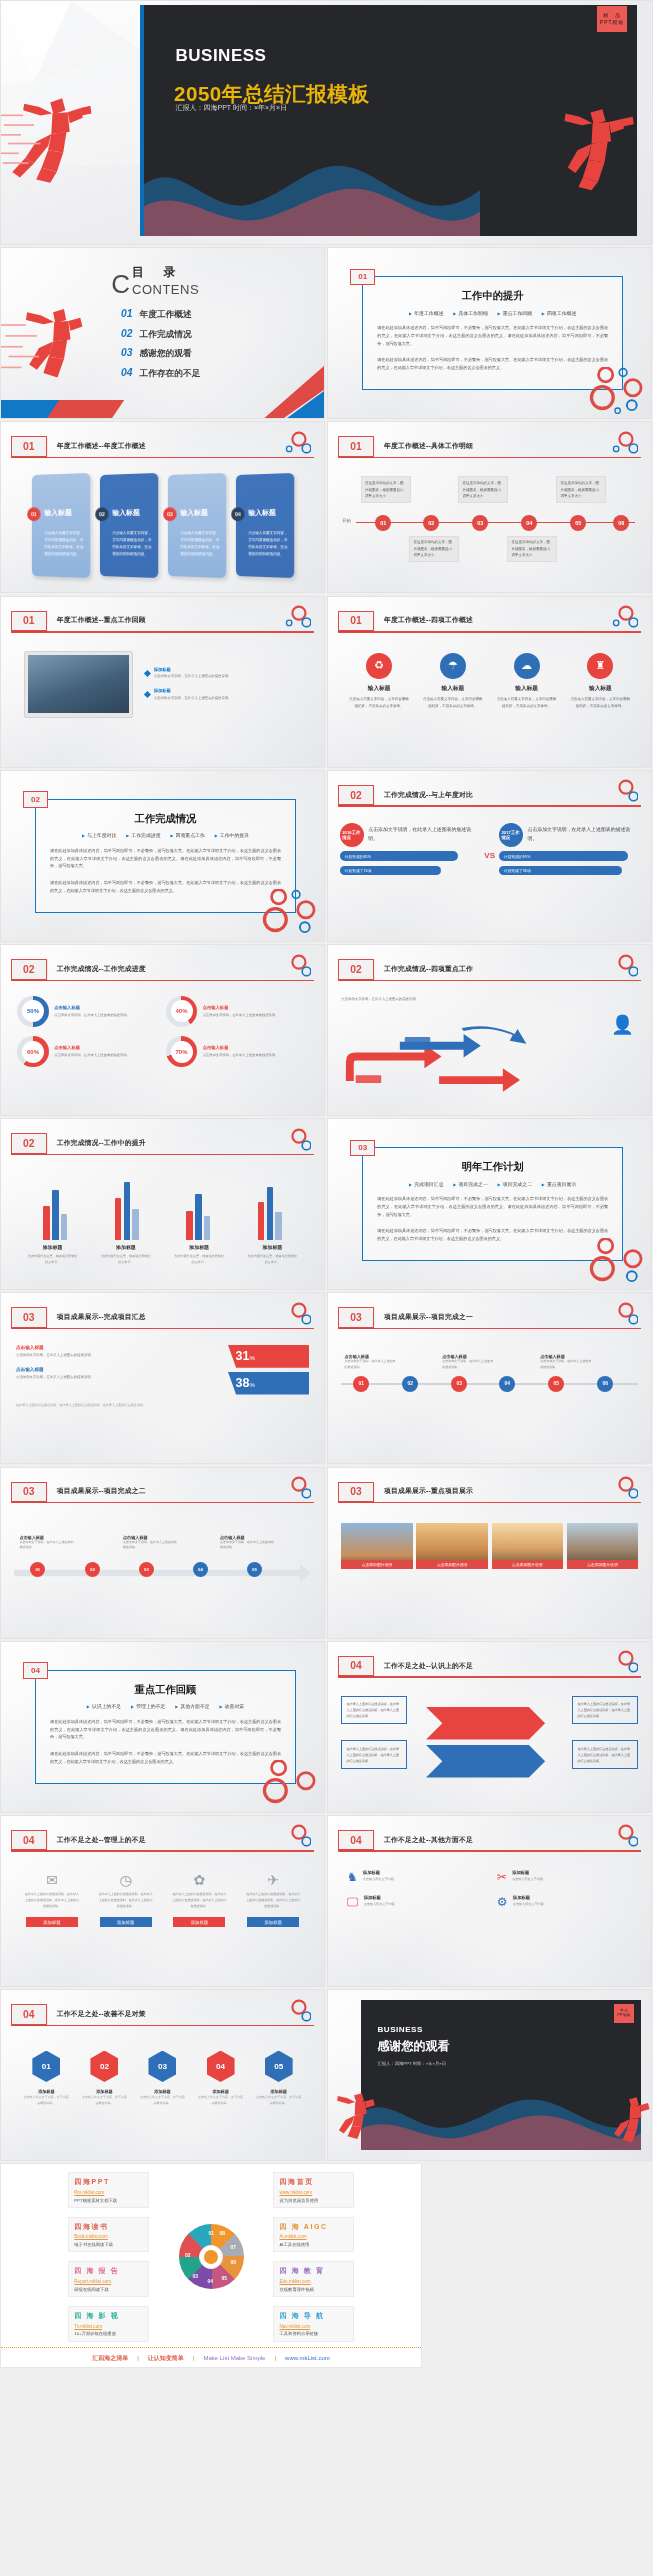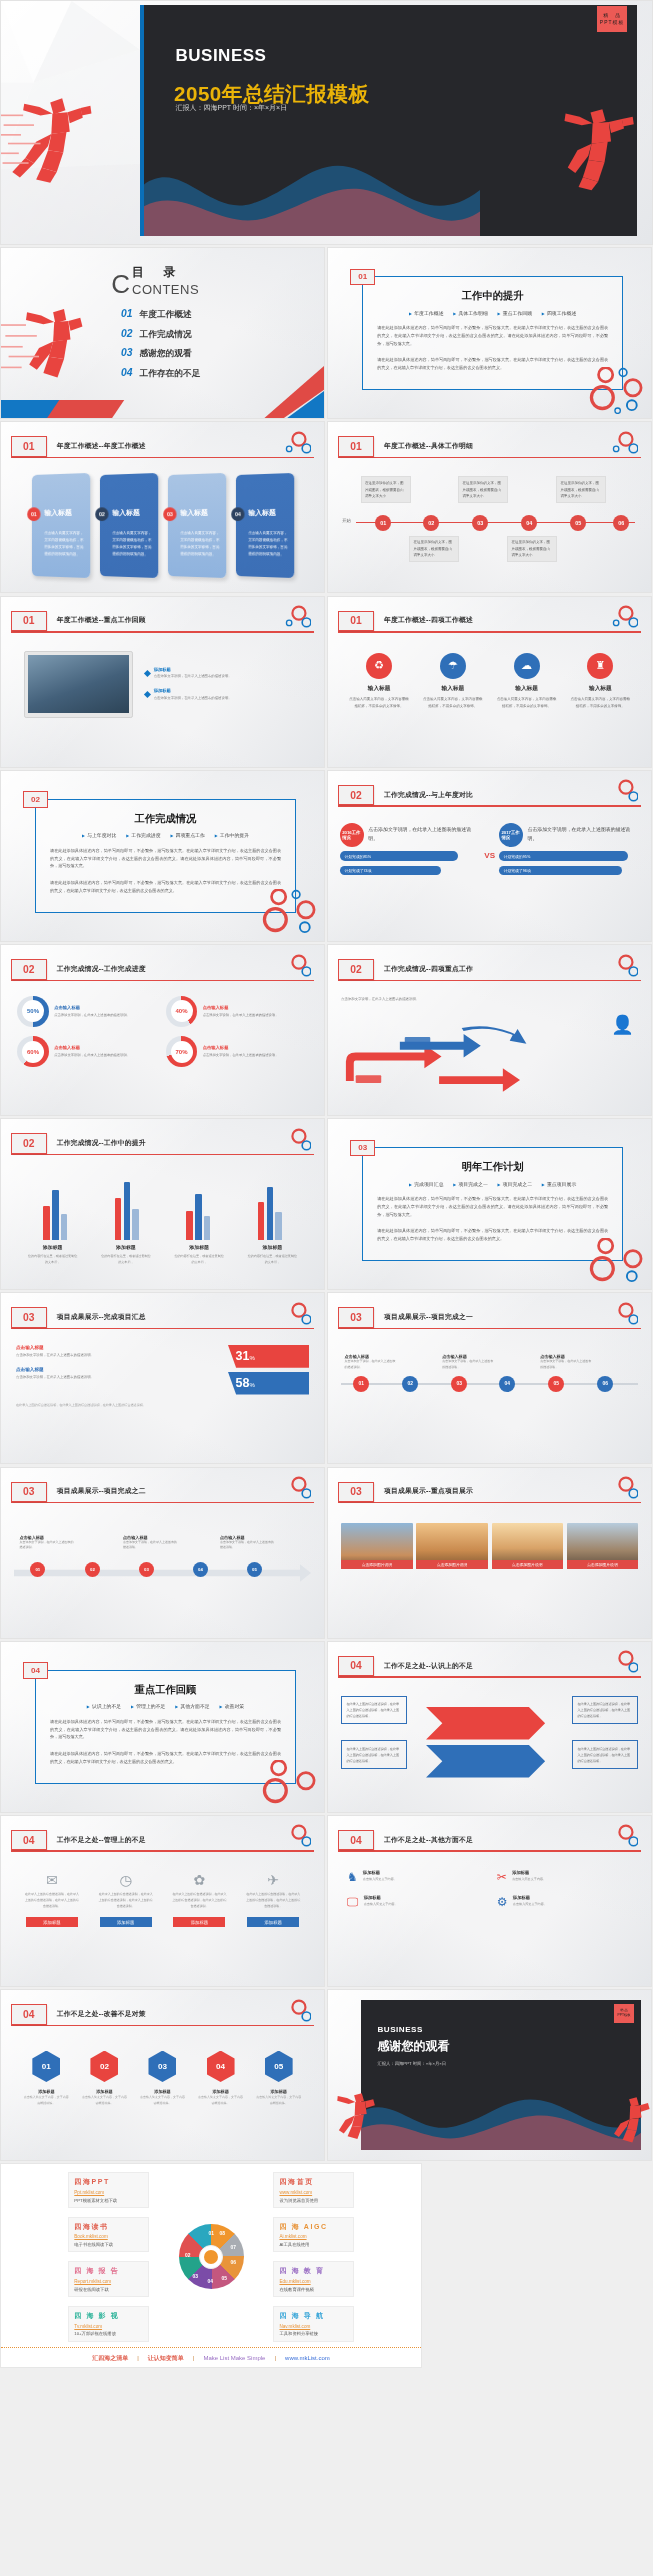--- a/index.html
+++ b/index.html
@@ -710,21 +710,21 @@
           <div>
               <div style="font-size:4.6px;font-weight:bold;color:#2f6fb8">点击输入标题</div>
               <div style="font-size:3.4px;color:#777;line-height:2;margin-top:2.2px">点击添加文字说明，在此录入上述图表的描述说明。</div>
             </div>
         </div>
         <div style="width:81px">
           <div style="background:#e8443f;color:#fff;padding:4.3px 7.6px;margin-bottom:4.3px;clip-path:polygon(0 0,100% 0,100% 100%,10% 100%)">
             <span style="font-size:12.5px;font-weight:bold">31</span><span style="font-size:6px">%</span>
           </div>
           <div style="background:#2f6fb8;color:#fff;padding:4.3px 7.6px;clip-path:polygon(0 0,100% 0,100% 100%,10% 100%)">
-            <span style="font-size:12.5px;font-weight:bold">58</span><span style="font-size:6px">%</span>
+            <span style="font-size:12.5px;font-weight:bold">38</span><span style="font-size:6px">%</span>
           </div>
         </div>
       </div>
       <div style="font-size:3.1px;color:#999;padding:7.6px 15px 0 15px;line-height:2">在此录入上图的综合描述说明，在此录入上图的综合描述说明，在此录入上图的综合描述说明。</div>
     </div>
 
     <div class="slide">
       <div class="hdr">
         <div class="numbox">03</div>
         <div class="htitle">项目成果展示--项目完成之一</div>

